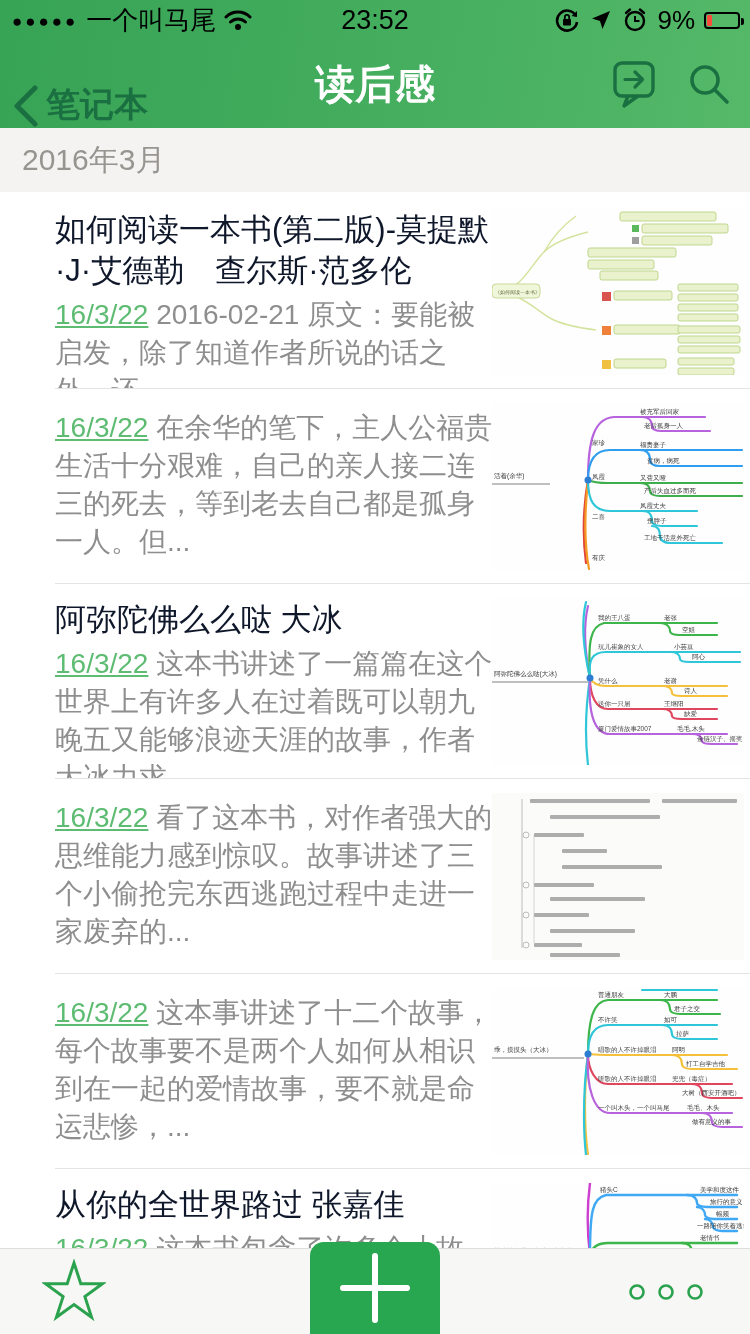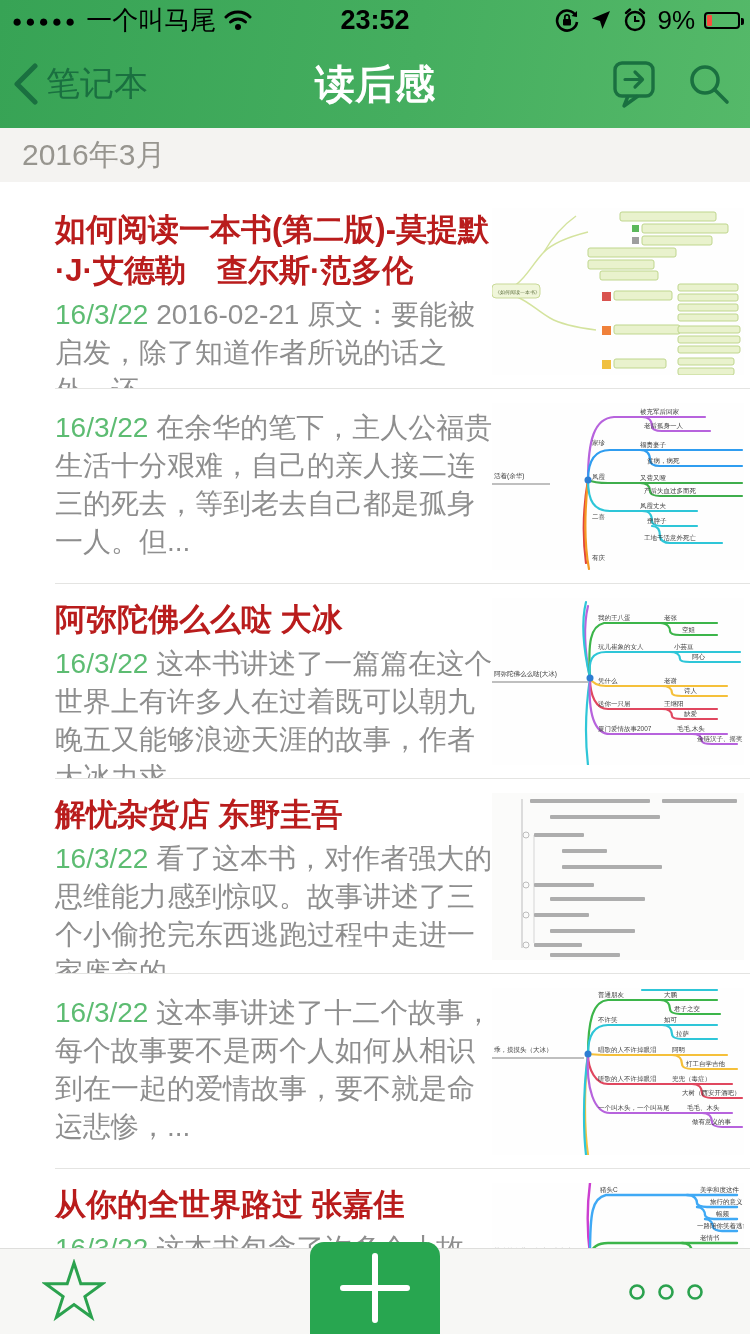--- a/index.html
+++ b/index.html
@@ -18,49 +18,49 @@
   }
   .statusbar {
     position:absolute; top:0; left:0; right:0; height:40px;
     display:flex; align-items:center; padding:0 12px; color:#000;
   }
   .sb-left { display:flex; align-items:center; gap:8px; }
   .sb-dots { font-size:17px; letter-spacing:3px; line-height:1; padding-top:2px;}
   .sb-carrier { font-size:26px; }
   .sb-time {
     position:absolute; left:50%; top:0; transform:translateX(-50%);
-    font-size:27px; line-height:40px; font-weight:700;
+    font-size:27px; line-height:40px; font-weight:400;
   }
   .sb-right { position:absolute; right:10px; top:0; height:40px; display:flex; align-items:center; gap:9px; }
   .sb-pct { font-size:26px; }
   .battery { position:relative; width:36px; height:17px; border:2px solid #000; border-radius:4px; }
   .battery::after { content:""; position:absolute; right:-6px; top:4px; width:3px; height:7px; background:#000; border-radius:0 2px 2px 0; }
   .battery .lvl { position:absolute; left:1px; top:1px; bottom:1px; width:5px; background:#fb4d3e; border-radius:1px; }
   .navbar { position:absolute; top:40px; left:0; right:0; height:88px; }
-  .nav-back { position:absolute; left:12px; top:0; height:88px; display:flex; align-items:center; gap:8px; }
+  .nav-back { position:absolute; left:12px; top:0; height:88px; display:flex; align-items:flex-end; gap:8px;font-weight:bold; }
   .nav-back-label { font-size:34px; color:#1a7040; }
   .nav-title {
     position:absolute; left:50%; top:0; transform:translateX(-50%);
     line-height:88px; font-size:40px; color:#ffffff; font-weight:700; white-space:nowrap;
   }
   .nav-actions { position:absolute; right:18px; top:0; height:88px; display:flex; align-items:center; gap:26px; }
   
   .section {
-    position:absolute; top:128px; left:0; right:0; height:54px;
+    position:absolute; top:128px; left:0; right:0; height:64px;
     background:#f4f3f1; display:flex; align-items:center; padding-left:22px;
     font-size:30px; color:#97958f; z-index:5;
   }
   
   .list { position:absolute; top:194px; left:0; right:0; }
   .row { position:relative; height:195px; background:#fff; }
   .row::after { content:""; position:absolute; left:55px; right:0; bottom:0; height:1px; background:#e4e4e2; }
   .txt { position:absolute; left:55px; top:15px; width:445px; }
-  .title { font-size:31px; line-height:41px; color:#b91c1c; font-weight:700; letter-spacing:0; }
+  .title { font-size:31px; line-height:41px; color:#0f172a; font-weight:400; letter-spacing:0; }
   .meta { margin-top:5px; font-size:28px; line-height:38px; color:#8e8e8e; }
-  .date { color:#5dbc72; }
+  .date { color:#5dbc72;text-decoration:underline; }
   .thumb {
     position:absolute; right:6px; top:14px; width:252px; height:167px;
     background:#fefefe; overflow:hidden;
   }
   .thumb svg { display:block; }
   .t6 { font-size:6.5px; fill:#3a3a3a; }
   .t5 { font-size:5px; fill:#5a6b3a; }
   .tb { font-size:6.5px; fill:#444; }
   
   .toolbar {
@@ -263,21 +263,20 @@
           <text x="192" y="118" class="t6">缺爱</text>
           <text x="106" y="133" class="tb">厦门爱情故事2007</text>
           <text x="185" y="133" class="t6">毛毛,木头</text>
           <text x="205" y="143" class="t6">金链汉子、摇奖</text>
         </svg>
       </div>
     </div>
 
     <div class="row">
       <div class="txt">
-        <div class="title">解忧杂货店 东野圭吾</div>
         <div class="meta"><span class="date">16/3/22</span> <span>看了这本书，对作者强大的思维能力感到惊叹。故事讲述了三个小偷抢完东西逃跑过程中走进一家废弃的...</span></div>
       </div>
       <div class="thumb" style="background:#fbfbfa;">
         <svg width="252" height="167" viewBox="0 0 252 167">
           <line x1="30" y1="6" x2="30" y2="155" stroke="#c8c8c8" stroke-width="1.2"></line>
           <line x1="42" y1="42" x2="42" y2="150" stroke="#d5d5d5" stroke-width="1"></line>
           <g fill="#adadad">
             <rect x="38" y="6" width="120" height="4" rx="1"></rect>
             <rect x="170" y="6" width="75" height="4" rx="1"></rect>
             <rect x="58" y="22" width="110" height="4" rx="1"></rect>

